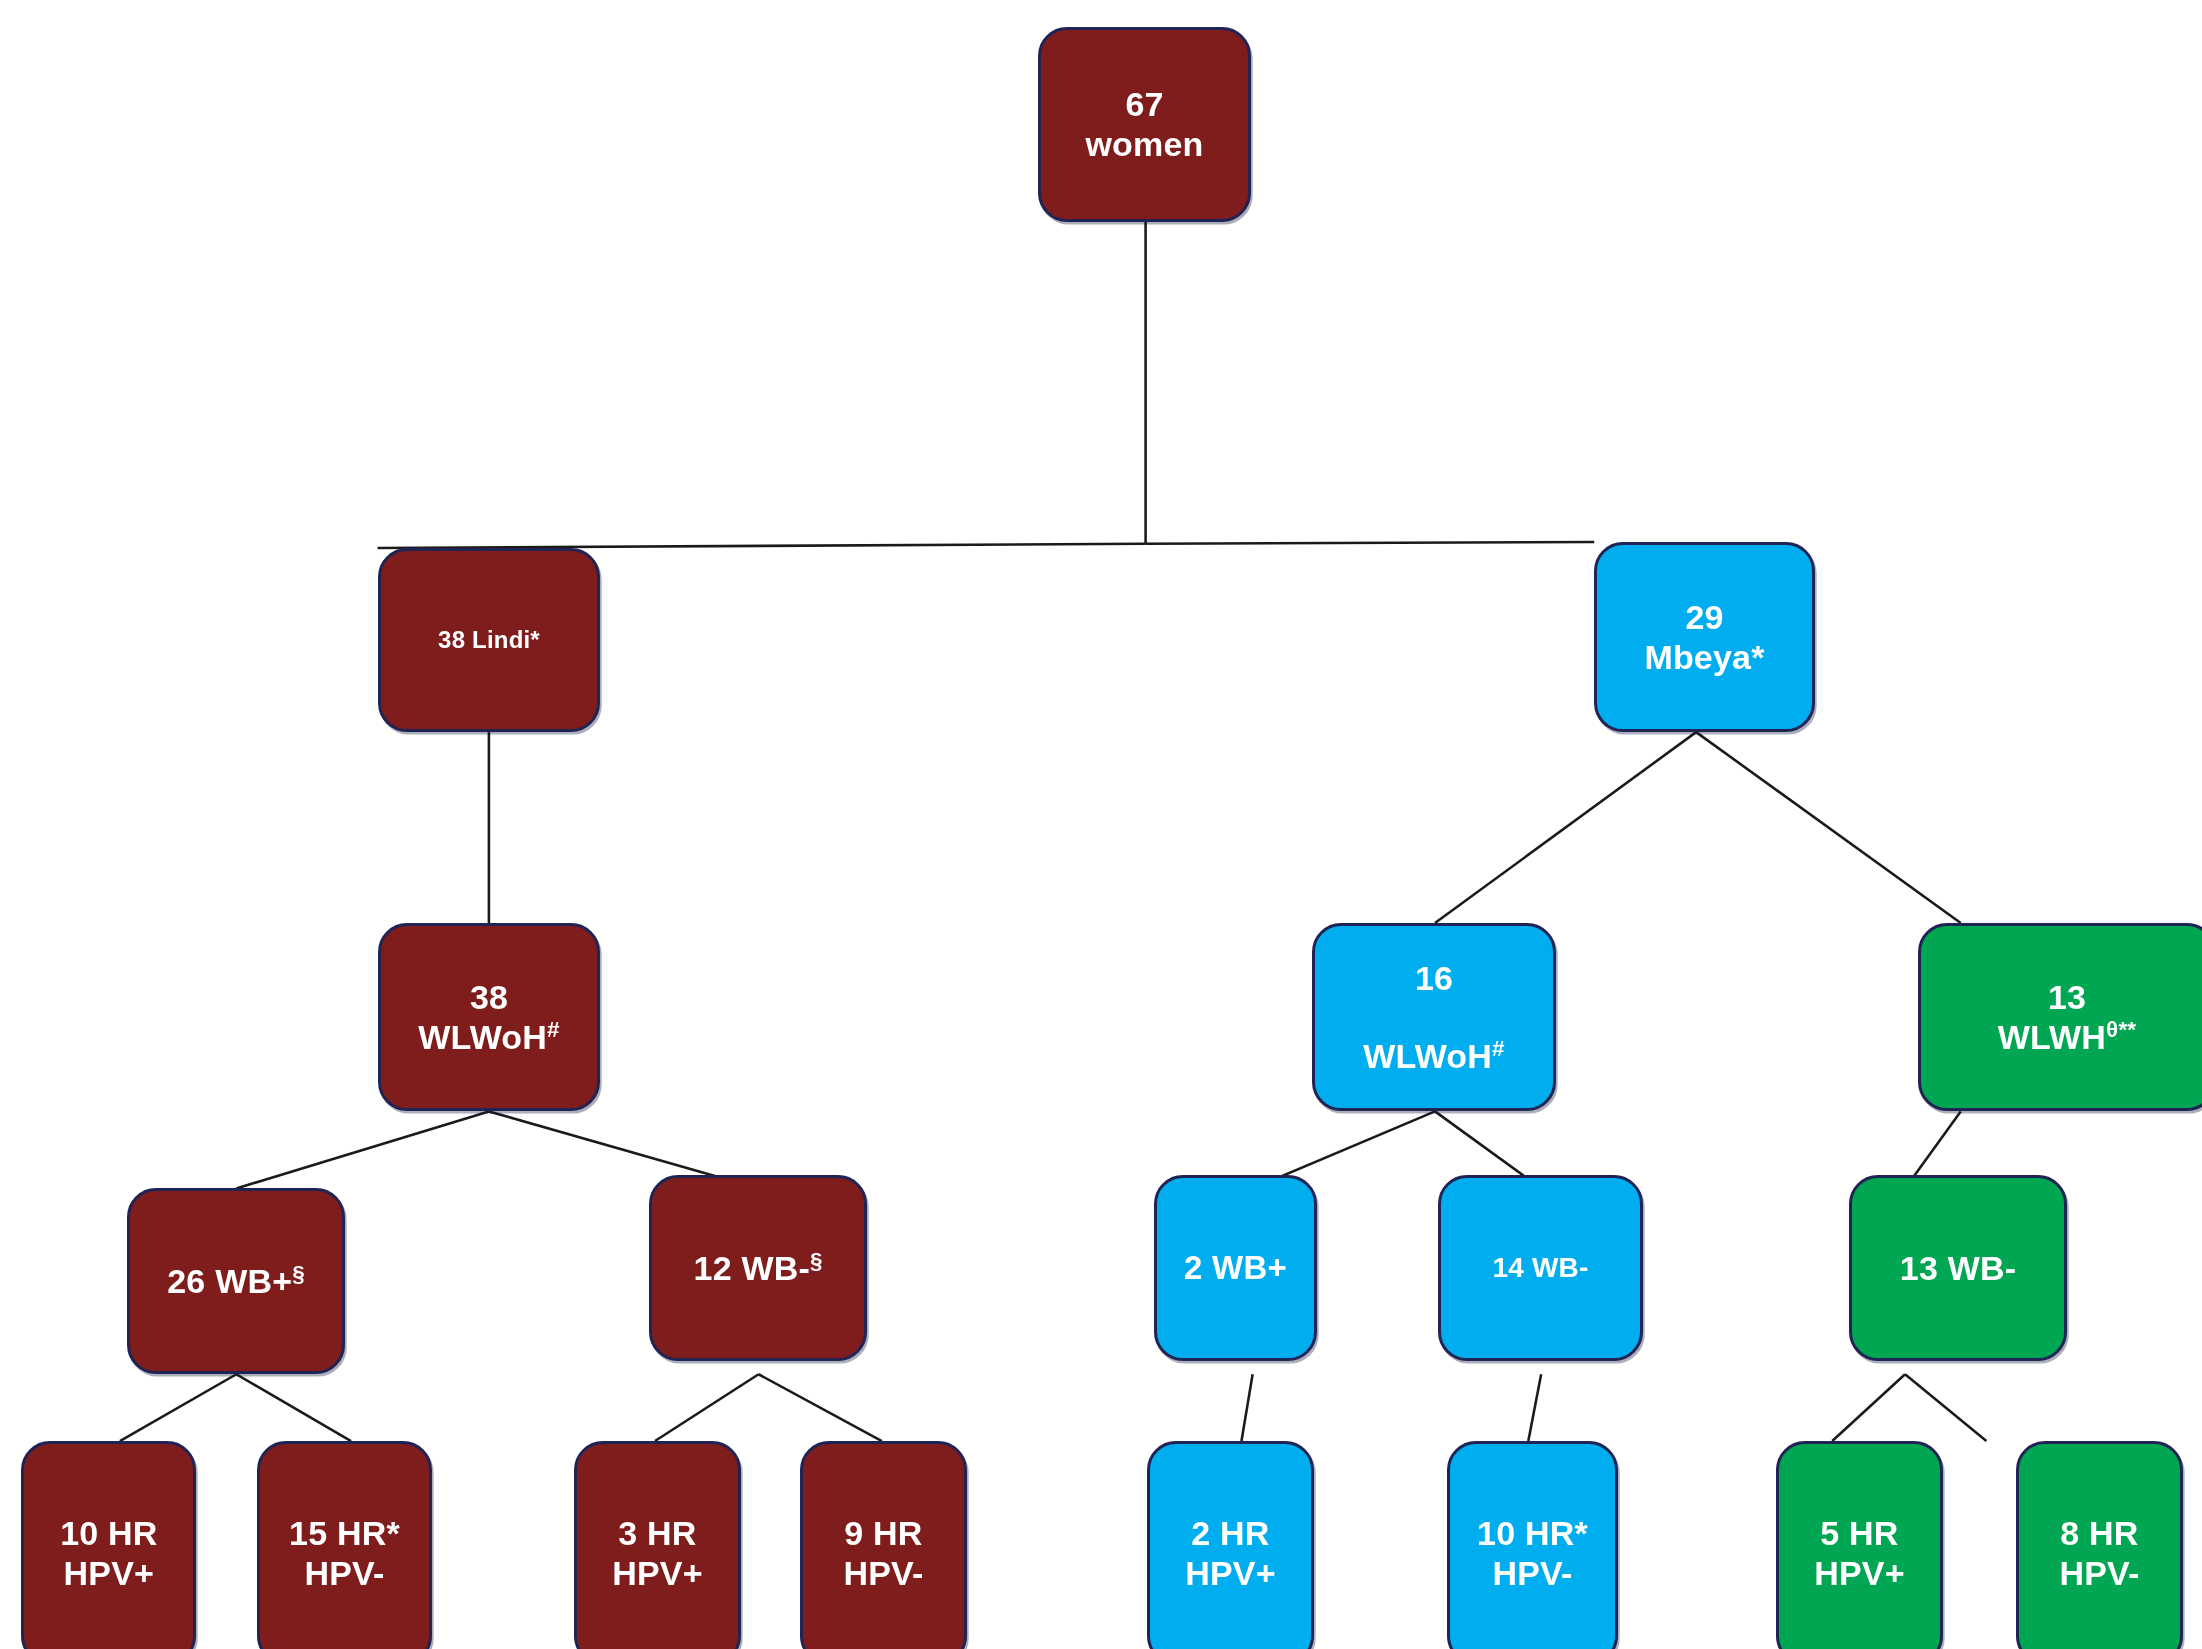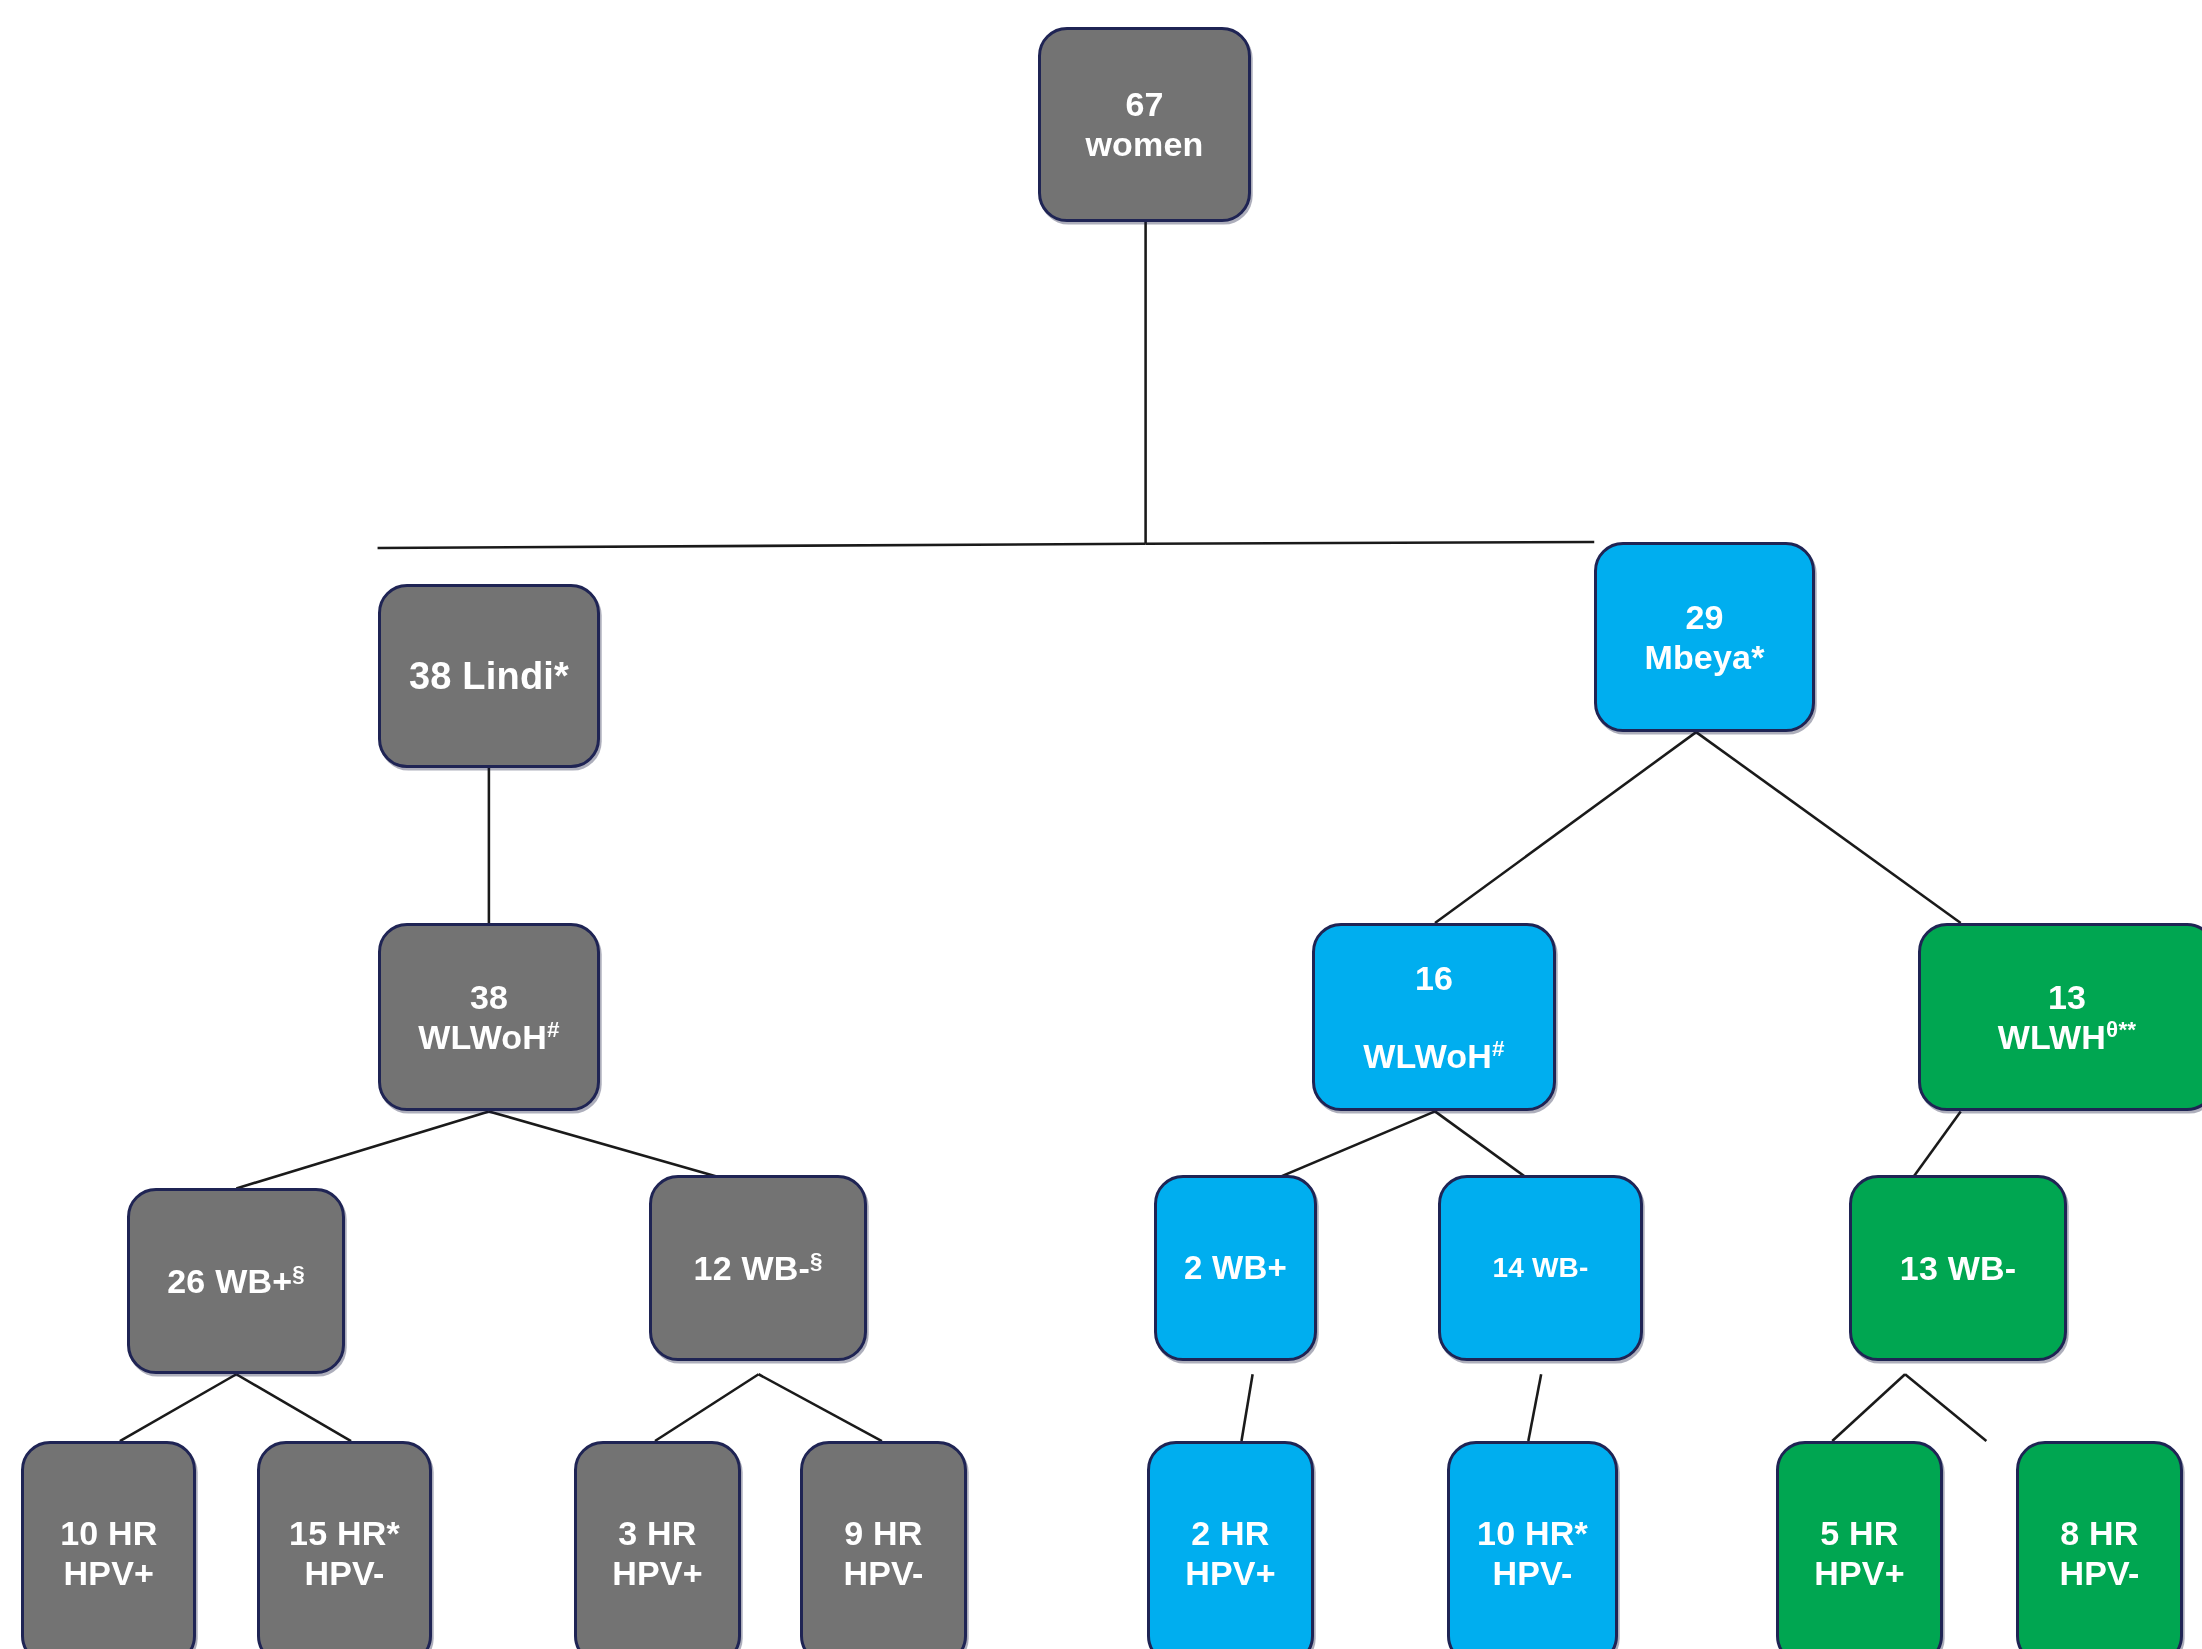--- a/index.html
+++ b/index.html
@@ -36,21 +36,21 @@
     font-weight: bold;
     text-align: center;
     line-height: 1.18;
     letter-spacing: 0.2px;
     box-shadow: 1.7px 2.6px 0 rgba(20,24,60,0.35);
   }
   .node .line {
     display: block;
     white-space: nowrap;
   }
-  .fill-blue  { background: #737373; }
+  .fill-blue  { background: #7f1d1d; }
   .fill-cyan  { background: #00AEEF; }
   .fill-green { background: #00A651; }
 
   .sup {
     font-size: 0.66em;
     vertical-align: super;
     line-height: 0;
     font-weight: bold;
   }
   .sup-space { letter-spacing: 0; }
@@ -94,21 +94,21 @@
       <path d="M 2225 1605 L 2140 1683"></path>
       <path d="M 2225 1605 L 2320 1683"></path>
     </g>
   </svg>
 
   <div class="node fill-blue" style="left:1038px; top:26.5px; width:213px; height:195px; font-size:34px;">
     <span class="line">67</span>
     <span class="line">women</span>
   </div>
 
-  <div class="node fill-blue" style="left:378px; top:548px; width:222px; height:184px; font-size:38px;margin-top:36px;">
+  <div class="node fill-blue" style="left:378px; top:548px; width:222px; height:184px; font-size:24px;">
     <span class="line">38 Lindi*</span>
   </div>
 
   <div class="node fill-cyan" style="left:1594px; top:542px; width:221px; height:190px; font-size:34px;">
     <span class="line">29</span>
     <span class="line">Mbeya*</span>
   </div>
 
   <div class="node fill-blue" style="left:378px; top:923px; width:222px; height:188px; font-size:34px;">
     <span class="line">38</span>

